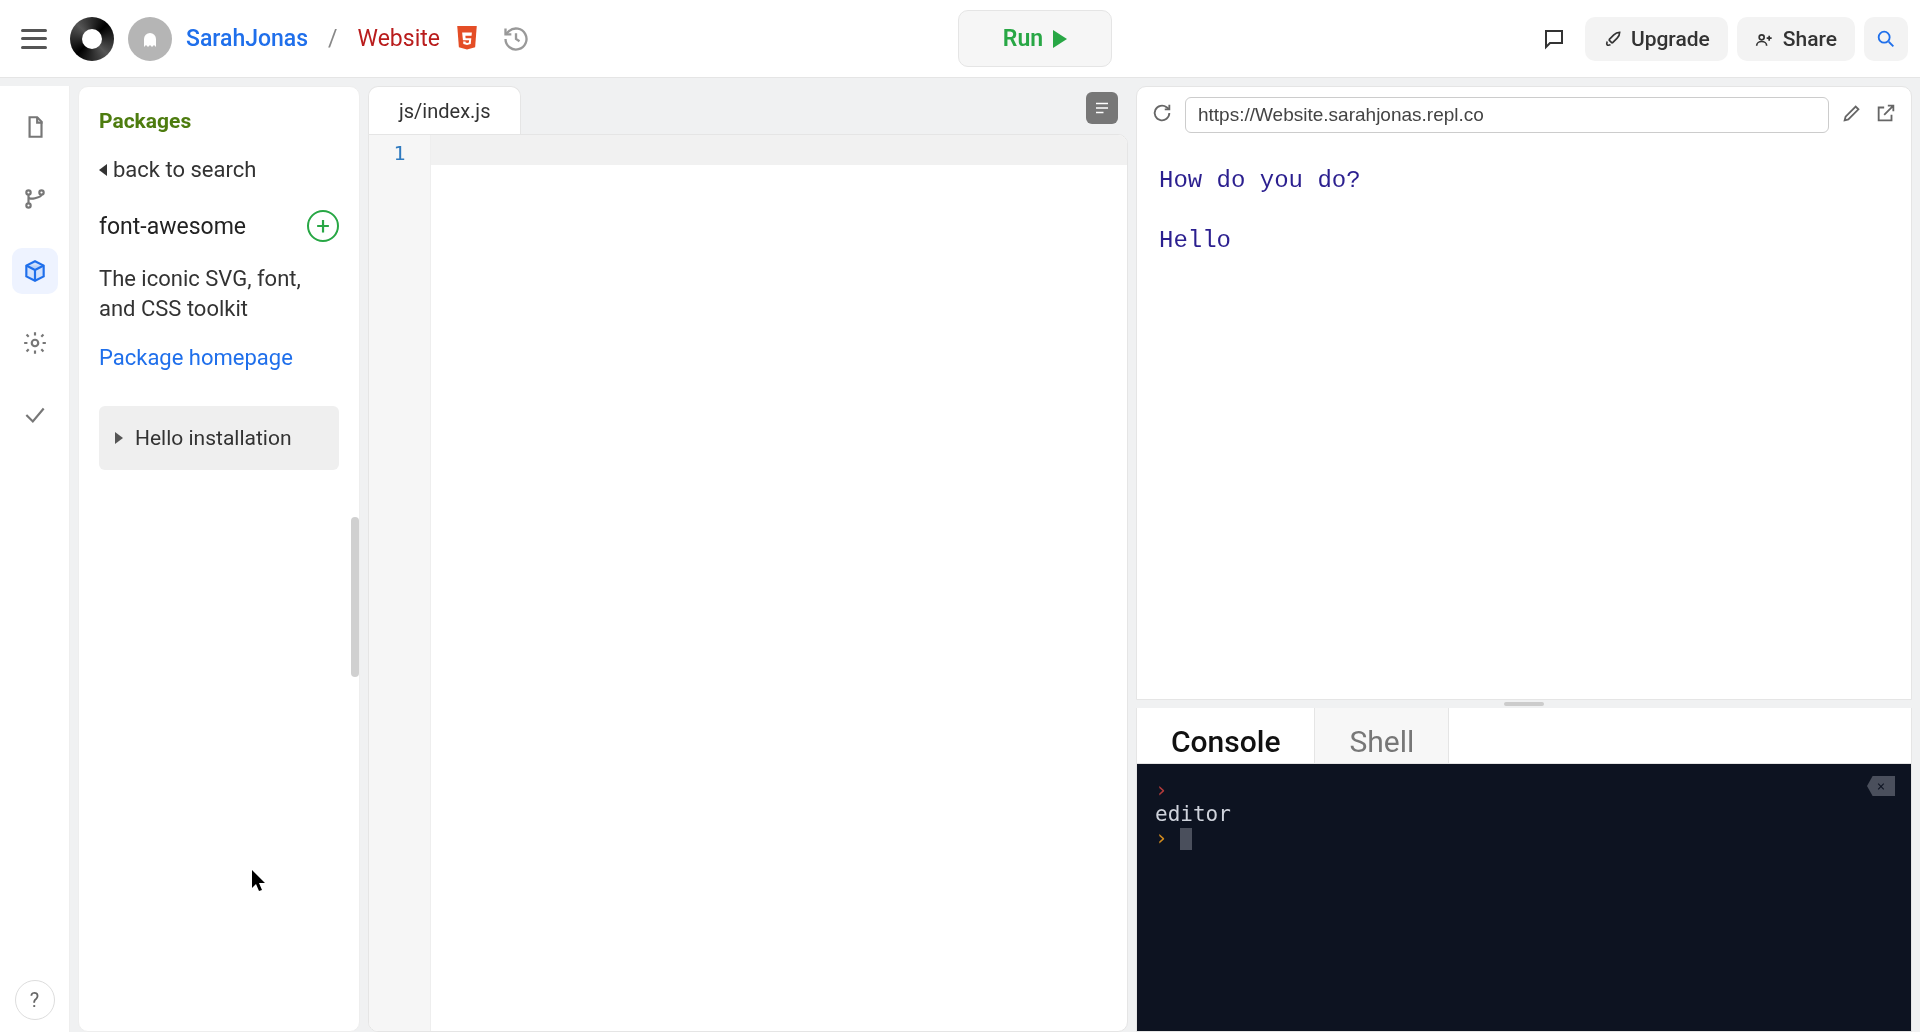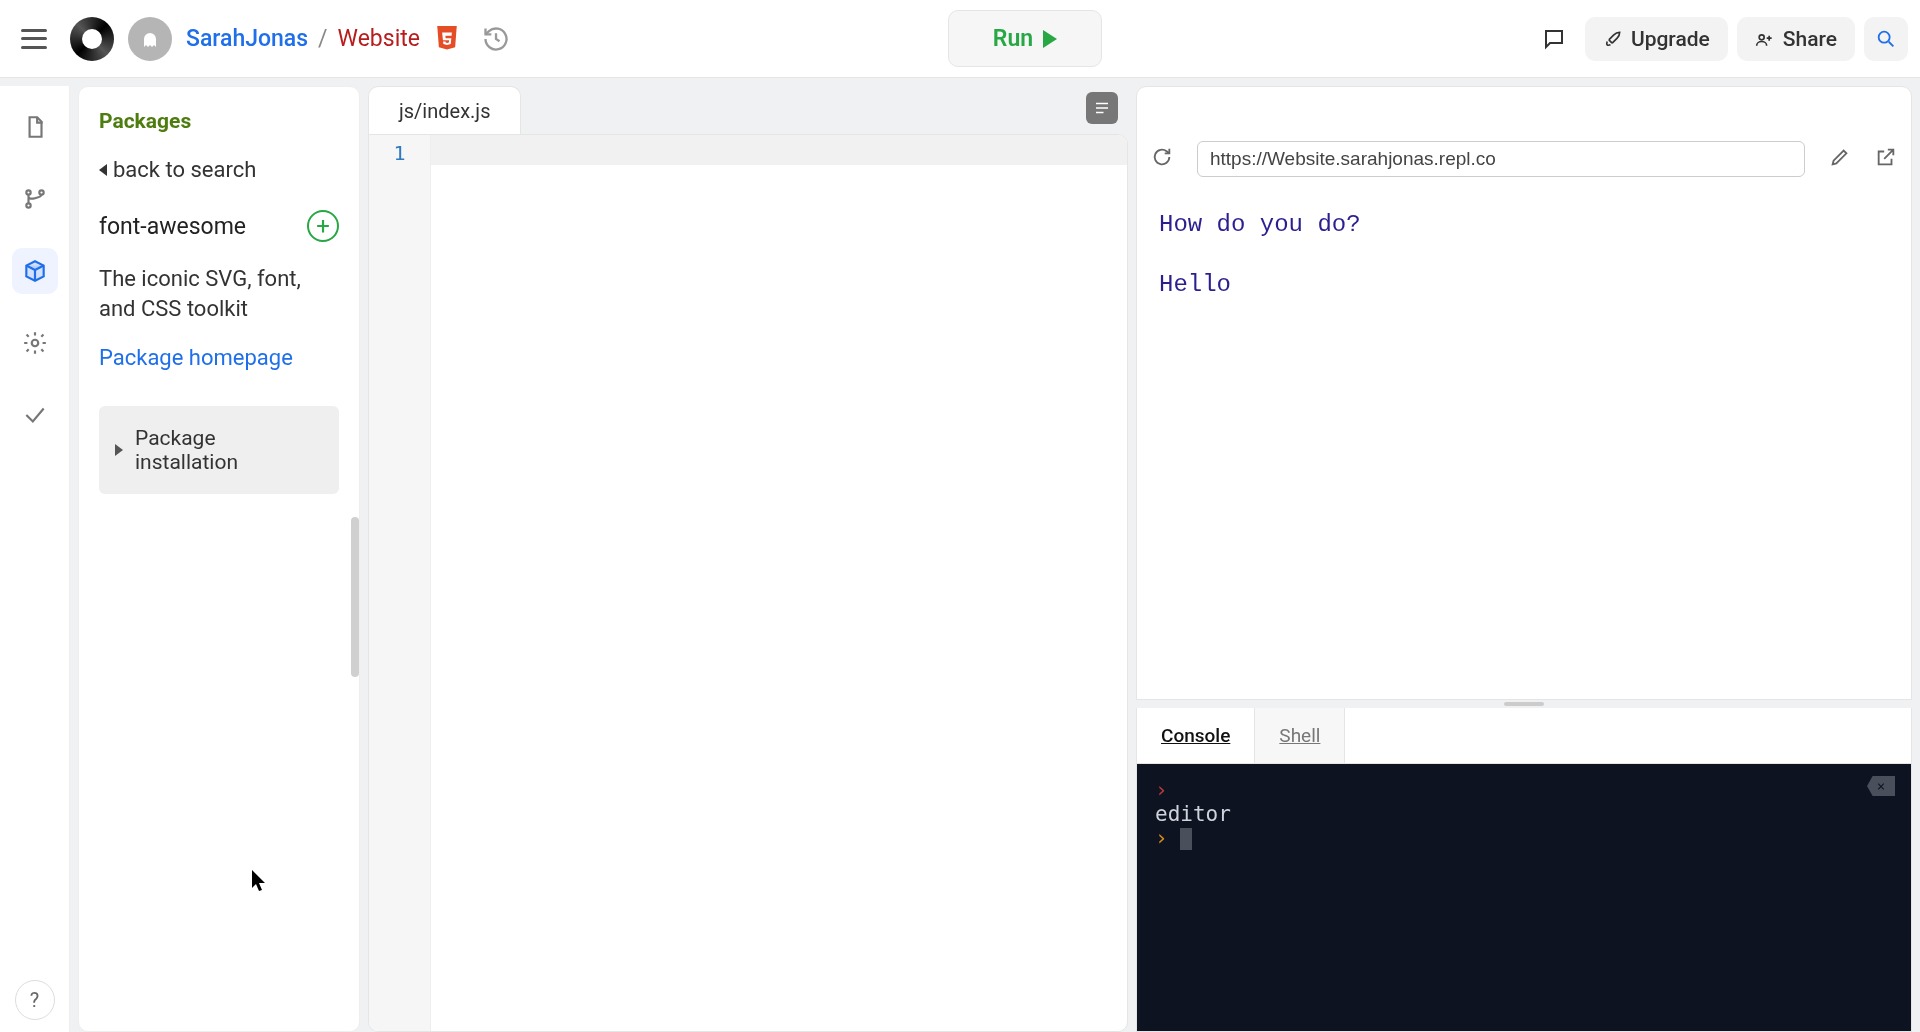--- a/index.html
+++ b/index.html
@@ -8,21 +8,21 @@
   
   .header { height: 78px; display:flex; align-items:center; padding: 0 12px; border-bottom: 1px solid #e5e5e5; gap: 14px; }
   .hdr-left { display:flex; align-items:center; gap:14px; }
   .icon-btn { width:44px; height:44px; border-radius:10px; display:flex; align-items:center; justify-content:center; cursor:pointer; }
   .hamburger-icon { width:26px; height:20px; display:flex; flex-direction:column; justify-content:space-between; }
   .hamburger-icon span { display:block; height:3px; background:#555; border-radius:2px; }
   .logo-swirl { width:44px; height:44px; border-radius:50%; background: conic-gradient(from 45deg,#000,#555,#000,#555,#000); display:flex; align-items:center; justify-content:center; }
   .logo-swirl::after{ content:""; width:20px; height:20px; background:#fff; border-radius:50%; }
   .avatar { width:44px; height:44px; border-radius:50%; background:#b5b5b5; display:flex; align-items:center; justify-content:center; color:#fff; }
   .avatar svg { width:24px; height:24px; fill:#fff; }
-  .breadcrumb { display:flex; align-items:center; gap:10px; font-size:23px; }
+  .breadcrumb { display:flex; align-items:center; gap:20px; font-size:23px; }
   .breadcrumb-user { color:#1f6feb; font-weight:500; }
   .breadcrumb-sep { color:#888; }
   .breadcrumb-proj { color:#b91c1c; }
   .html5-badge { width:26px; height:30px; display:flex; align-items:center; justify-content:center; }
   .html5-badge svg{ width:26px; height:30px; }
   .history-icon svg{ width:28px; height:28px; stroke:#999; fill:none; stroke-width:2;}
   .hdr-center { flex:1; display:flex; justify-content:center; }
   .run-btn { display:flex; align-items:center; gap:10px; background:#f6f6f6; border:1px solid #e5e5e5; border-radius:10px; padding:14px 44px; font-size:23px; font-weight:600; color:#28a745; cursor:pointer;text-align:center; }
   .run-btn .play { width:0; height:0; border-left:14px solid #28a745; border-top:9px solid transparent; border-bottom:9px solid transparent; }
   .hdr-right { display:flex; align-items:center; gap:9px; }
@@ -64,32 +64,32 @@
   .tab-right-icon svg{width:18px;height:18px;stroke:#fff;fill:none;stroke-width:2;}
   .editor-body { flex:1; background:#fff; border:1px solid #e5e5e5; border-radius:0 10px 10px 10px; position:relative; overflow:hidden;}
   .gutter { position:absolute; left:0; top:0; bottom:0; width:62px; background:#f6f6f6; border-right:1px solid #eee; padding-top:6px; text-align:center; font-family:monospace; font-size:20px; color:#28a;}
   .gutter .ln{ color:#2f7abf; }
   .code-area{ position:absolute; left:62px; right:0; top:0; bottom:0; }
   .code-line-hl{ height:30px; background:#f1f1f1; }
 
   
   .right-col { width:776px; display:flex; flex-direction:column; gap:0;}
   .preview-pane { background:#fff; border:1px solid #e5e5e5; border-radius:10px 10px 0 0; display:flex; flex-direction:column; height:614px; }
-  .url-row{ display:flex; align-items:center; gap:24px; padding:10px 14px;margin-top:44px; }
+  .url-row{ display:flex; align-items:center; gap:12px; padding:10px 14px; }
   .url-row .rld svg{width:22px;height:22px;stroke:#555;fill:none;stroke-width:2;}
   .url-input{ flex:1; height:36px; border:1px solid #ccc; border-radius:6px; padding:0 12px; font-size:19px; color:#444; background:#fff;}
   .url-row .tool svg{width:22px;height:22px;stroke:#666;fill:none;stroke-width:2;}
   .url-row .tool{cursor:pointer;}
   .preview-body{ flex:1; padding:20px 22px; font-family: "Courier New", monospace; font-size:24px; color:#2b1f8f; line-height:1.5;}
   .preview-body p{ margin-bottom:24px; }
   .drag-handle{ height:8px; display:flex; justify-content:center; align-items:center;}
   .drag-handle span{ width:40px; height:4px; background:#ccc; border-radius:2px;}
   .console-pane{ flex:1; background:#fff; display:flex; flex-direction:column; border:1px solid #e5e5e5; border-top:none;}
   .console-tabs{ display:flex; height:56px; border-bottom:1px solid #e5e5e5;}
-  .ctab{ padding:16px 24px; font-size:19px; color:#777; cursor:pointer; border-right:1px solid #e5e5e5; background:#f7f7f7;text-decoration:underline;}
+  .ctab{ padding:16px 34px; font-size:30px; color:#777; cursor:pointer; border-right:1px solid #e5e5e5; background:#f7f7f7;}
   .ctab.active{ background:#fff; color:#111; font-weight:500;}
   .console-body{ flex:1; background:#0d1321; color:#cfd3dc; font-family:monospace; font-size:21px; padding:14px 18px; position:relative;}
   .console-body .prompt{ color:#d08a1e;}
   .console-body .arrow-red{ color:#b23b3b;}
   .console-body .cursor{ display:inline-block; width:12px; height:22px; background:#4a4f5c; vertical-align:middle;}
   .console-clear{ position:absolute; top:12px; right:16px; width:28px;height:20px; background:#4a4f5c; clip-path: polygon(20% 0,100% 0,100% 100%,20% 100%,0 50%); display:flex;align-items:center;justify-content:center; color:#0d1321; font-size:14px; cursor:pointer;}
   .cursor-arrow{ position:fixed; left:252px; top:870px; width:16px; height:22px; pointer-events:none;}
   .cursor-arrow svg{width:16px;height:22px;}
 </style>
 </head>
@@ -212,21 +212,21 @@
       <span>back to search</span>
     </div>
     <div class="pkg-row">
       <span>font-awesome</span>
       <span class="add-circle">+</span>
     </div>
     <div class="pkg-desc">The iconic SVG, font, and CSS toolkit</div>
     <div class="pkg-home">Package homepage</div>
     <div class="manual-box">
       <span class="chev"></span>
-      <span>Package installation</span>
+      <span>Hello installation</span>
     </div>
     <div class="side-scroll-thumb"></div>
   </div>
 
   <div class="editor-col">
     <div class="tabbar">
       <div class="file-tab">js/index.js</div>
       <div class="tab-right-icon">
         <svg viewBox="0 0 24 24">
             <line x1="4" y1="6" x2="20" y2="6"></line>

